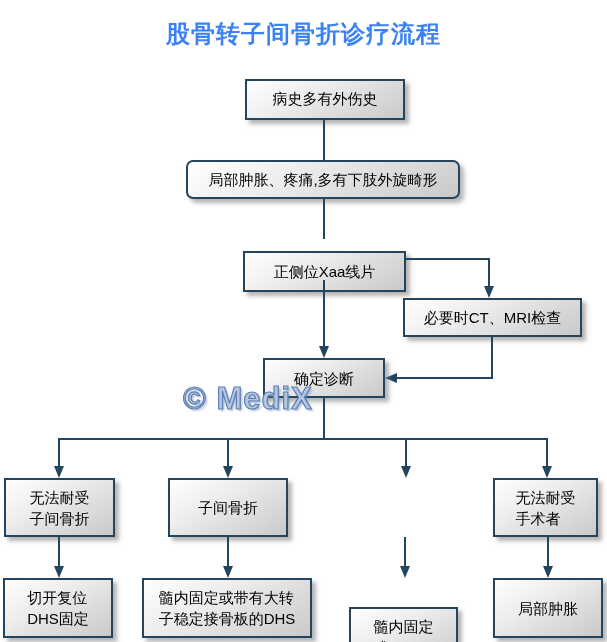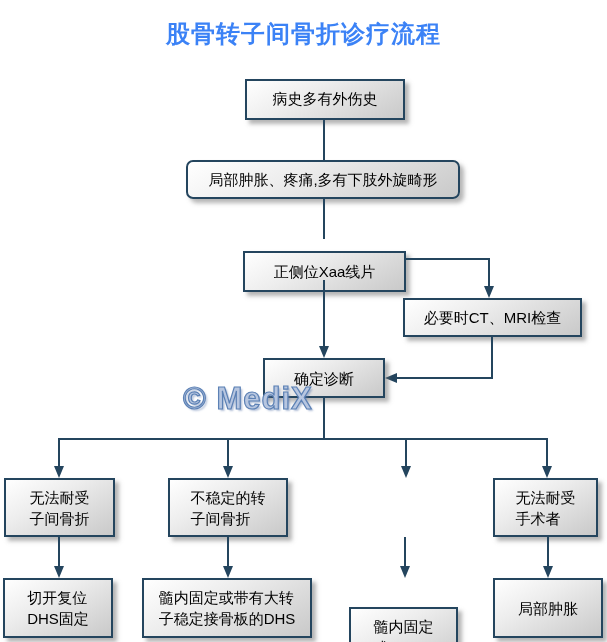--- a/index.html
+++ b/index.html
@@ -101,21 +101,20 @@
 
   <div class="fbox" style="left:4px;top:478px;width:111px;height:59px;">
     <div class="txt">
       <div>无法耐受</div>
       <div>子间骨折</div>
     </div>
   </div>
 
   <div class="fbox" style="left:168px;top:478px;width:120px;height:59px;">
     <div class="txt">
-      <div>不稳定的转</div>
       <div>子间骨折</div>
     </div>
   </div>
 
 
   <div class="fbox" style="left:493px;top:478px;width:105px;height:59px;">
     <div class="txt">
       <div>无法耐受</div>
       <div>手术者</div>
     </div>

